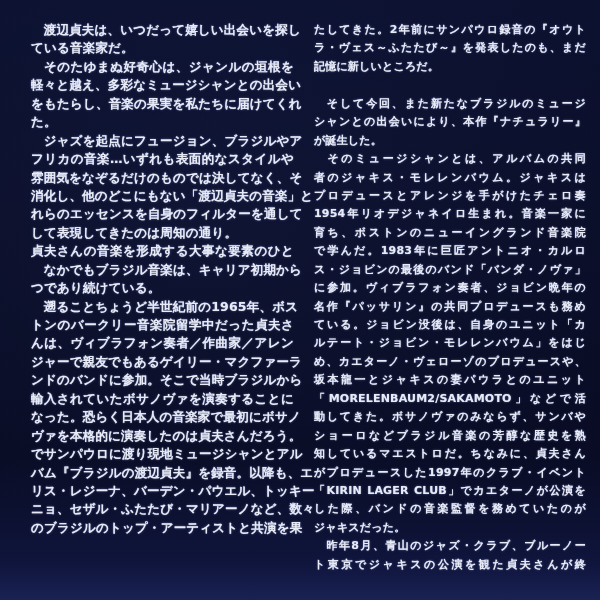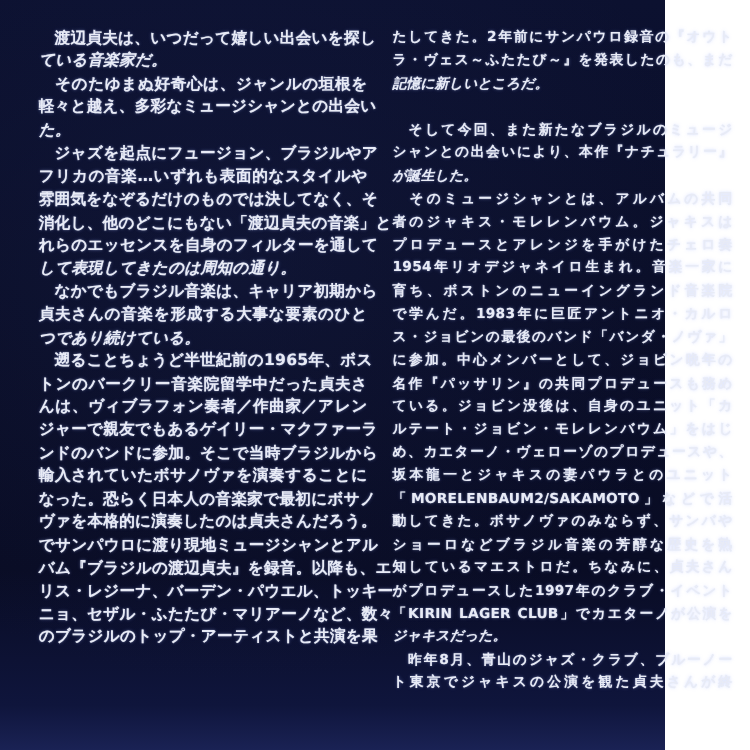--- a/index.html
+++ b/index.html
@@ -7,21 +7,21 @@
     padding: 0;
   }
   body {
     width: 600px;
     height: 600px;
     overflow: hidden;
     font-family: "DejaVu Sans", "Liberation Sans", sans-serif;
   }
   .page {
     position: relative;
-    width: 532px;
+    width: 600px;
     height: 600px;
     background:
       radial-gradient(120% 90% at 35% 35%, rgba(28,36,80,0.30) 0%, rgba(0,0,0,0) 62%),
       linear-gradient(180deg, #0c1130 0%, #0a0e28 38%, #090c24 76%, #0f153c 94%, #1a2254 100%);
   }
   .column {
     position: absolute;
     top: 21px;
   }
   .col-left {
@@ -40,44 +40,44 @@
     color: #e8ebf6;
     font-weight: 700;
     white-space: nowrap;
     text-align: justify;
     text-align-last: justify;
     text-shadow: 0 0 3px rgba(150,170,255,0.35), 0 0 1px rgba(235,242,255,0.55);
     letter-spacing: 0.2px;
   }
   .line.para-end {
     text-align-last: left;
-    font-style: italic;
   }
   .line.blank {
     text-align-last: left;
   }
 </style>
 </head>
 <body>
 
 <div class="page">
   <div class="column col-left">
       <div class="line">　渡辺貞夫は、いつだって嬉しい出会いを探し</div>
       <div class="line para-end">ている音楽家だ。</div>
       <div class="line">　そのたゆまぬ好奇心は、ジャンルの垣根を</div>
       <div class="line">軽々と越え、多彩なミュージシャンとの出会い</div>
+      <div class="line">をもたらし、音楽の果実を私たちに届けてくれ</div>
       <div class="line para-end">た。</div>
       <div class="line">　ジャズを起点にフュージョン、ブラジルやア</div>
       <div class="line">フリカの音楽…いずれも表面的なスタイルや</div>
       <div class="line">雰囲気をなぞるだけのものでは決してなく、そ</div>
       <div class="line">消化し、他のどこにもない「渡辺貞夫の音楽」と</div>
       <div class="line">れらのエッセンスを自身のフィルターを通して</div>
       <div class="line para-end">して表現してきたのは周知の通り。</div>
+      <div class="line">貞夫さんの音楽を形成する大事な要素のひと</div>
       <div class="line">　なかでもブラジル音楽は、キャリア初期から</div>
-      <div class="line">貞夫さんの音楽を形成する大事な要素のひと</div>
       <div class="line para-end">つであり続けている。</div>
       <div class="line">　遡ることちょうど半世紀前の1965年、ボス</div>
       <div class="line">トンのバークリー音楽院留学中だった貞夫さ</div>
       <div class="line">んは、ヴィブラフォン奏者／作曲家／アレン</div>
       <div class="line">ジャーで親友でもあるゲイリー・マクファーラ</div>
       <div class="line">ンドのバンドに参加。そこで当時ブラジルから</div>
       <div class="line">輸入されていたボサノヴァを演奏することに</div>
       <div class="line">なった。恐らく日本人の音楽家で最初にボサノ</div>
       <div class="line">ヴァを本格的に演奏したのは貞夫さんだろう。</div>
       <div class="line">でサンパウロに渡り現地ミュージシャンとアル</div>
@@ -94,29 +94,30 @@
       <div class="line">　そして今回、また新たなブラジルのミュージ</div>
       <div class="line">シャンとの出会いにより、本作『ナチュラリー』</div>
       <div class="line para-end">が誕生した。</div>
       <div class="line">　そのミュージシャンとは、アルバムの共同</div>
       <div class="line">者のジャキス・モレレンバウム。ジャキスは</div>
       <div class="line">プロデュースとアレンジを手がけたチェロ奏</div>
       <div class="line">1954年リオデジャネイロ生まれ。音楽一家に</div>
       <div class="line">育ち、ボストンのニューイングランド音楽院</div>
       <div class="line">で学んだ。1983年に巨匠アントニオ・カルロ</div>
       <div class="line">ス・ジョビンの最後のバンド「バンダ・ノヴァ」</div>
-      <div class="line">に参加。中心メンバーとして、ジョビン晩年の</div>
+      <div class="line">に参加。ヴィブラフォン奏者、ジョビン晩年の</div>
       <div class="line">名作『パッサリン』の共同プロデュースも務め</div>
       <div class="line">ている。ジョビン没後は、自身のユニット「カ</div>
       <div class="line">ルテート・ジョビン・モレレンバウム」をはじ</div>
       <div class="line">め、カエターノ・ヴェローゾのプロデュースや、</div>
       <div class="line">坂本龍一とジャキスの妻パウラとのユニット</div>
       <div class="line">「MORELENBAUM2/SAKAMOTO」などで活</div>
       <div class="line">動してきた。ボサノヴァのみならず、サンバや</div>
       <div class="line">ショーロなどブラジル音楽の芳醇な歴史を熟</div>
       <div class="line">知しているマエストロだ。ちなみに、貞夫さん</div>
       <div class="line">がプロデュースした1997年のクラブ・イベント</div>
       <div class="line">「KIRIN LAGER CLUB」でカエターノが公演を</div>
+      <div class="line">した際、バンドの音楽監督を務めていたのが</div>
       <div class="line para-end">ジャキスだった。</div>
       <div class="line">　昨年8月、青山のジャズ・クラブ、ブルーノー</div>
       <div class="line">ト東京でジャキスの公演を観た貞夫さんが終</div>
     </div>
 </div>
 
 </body></html>

